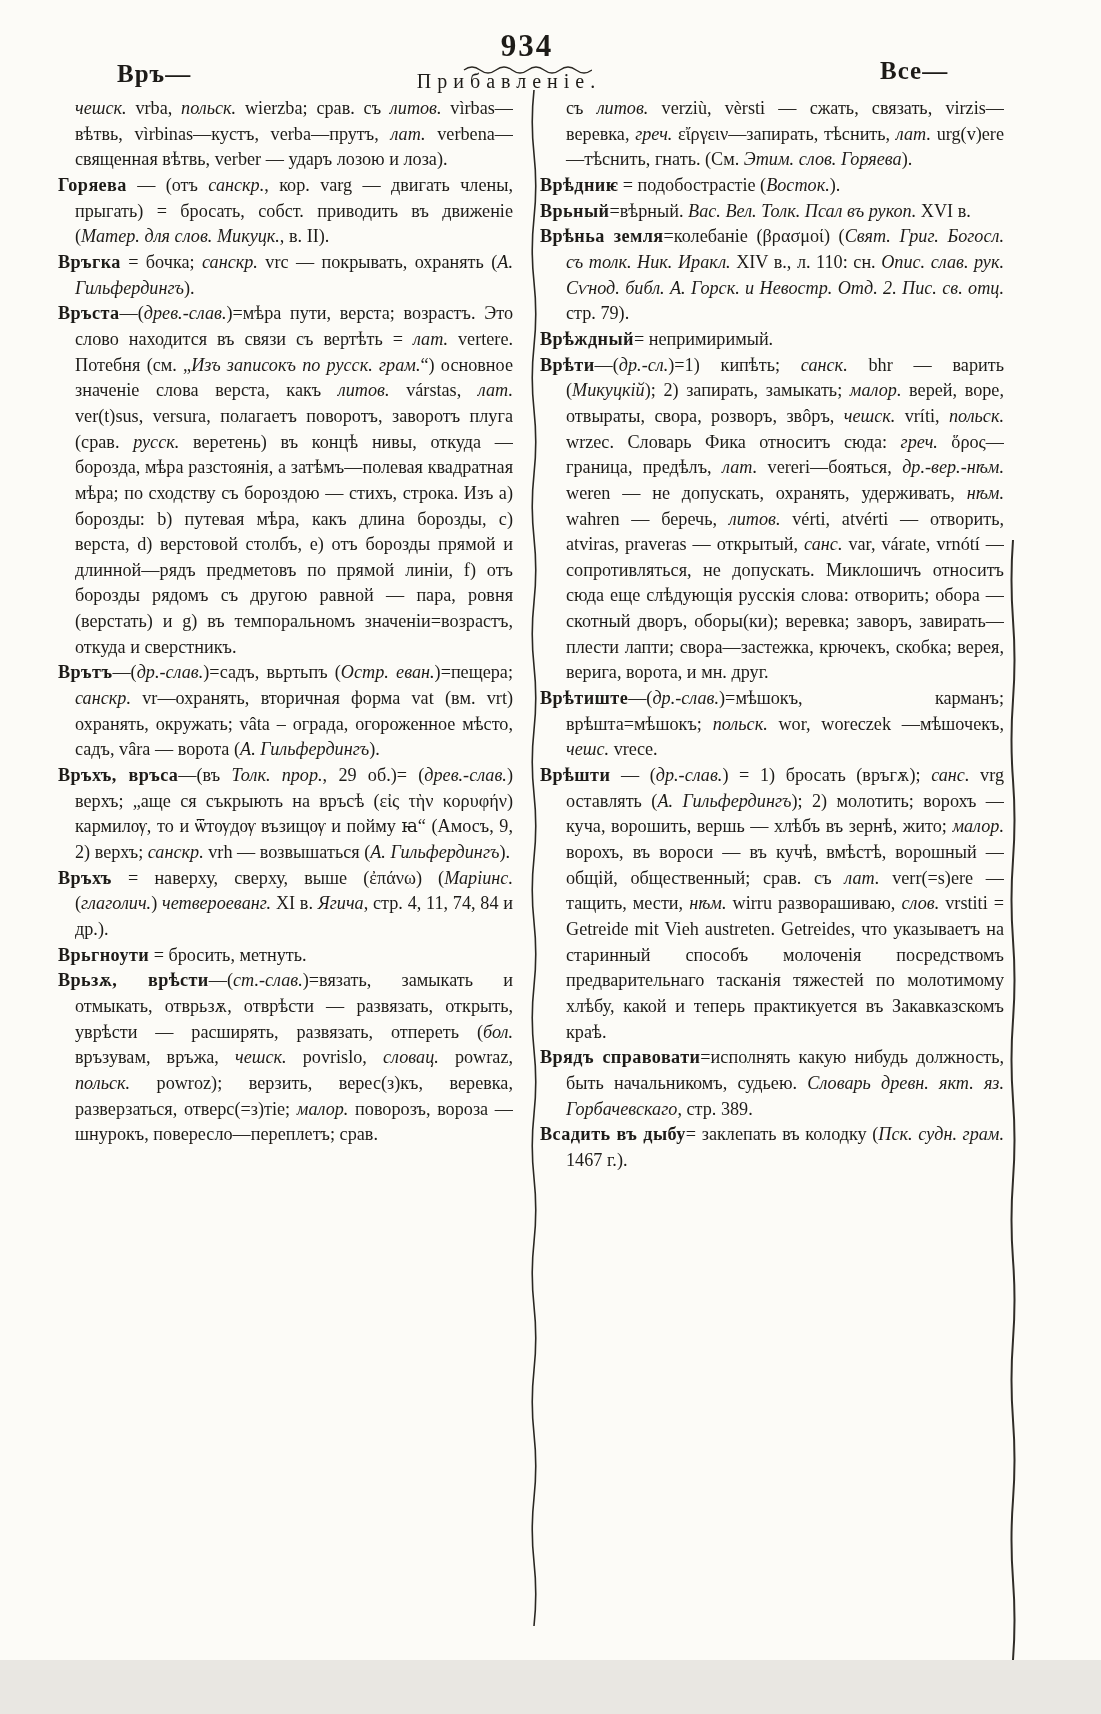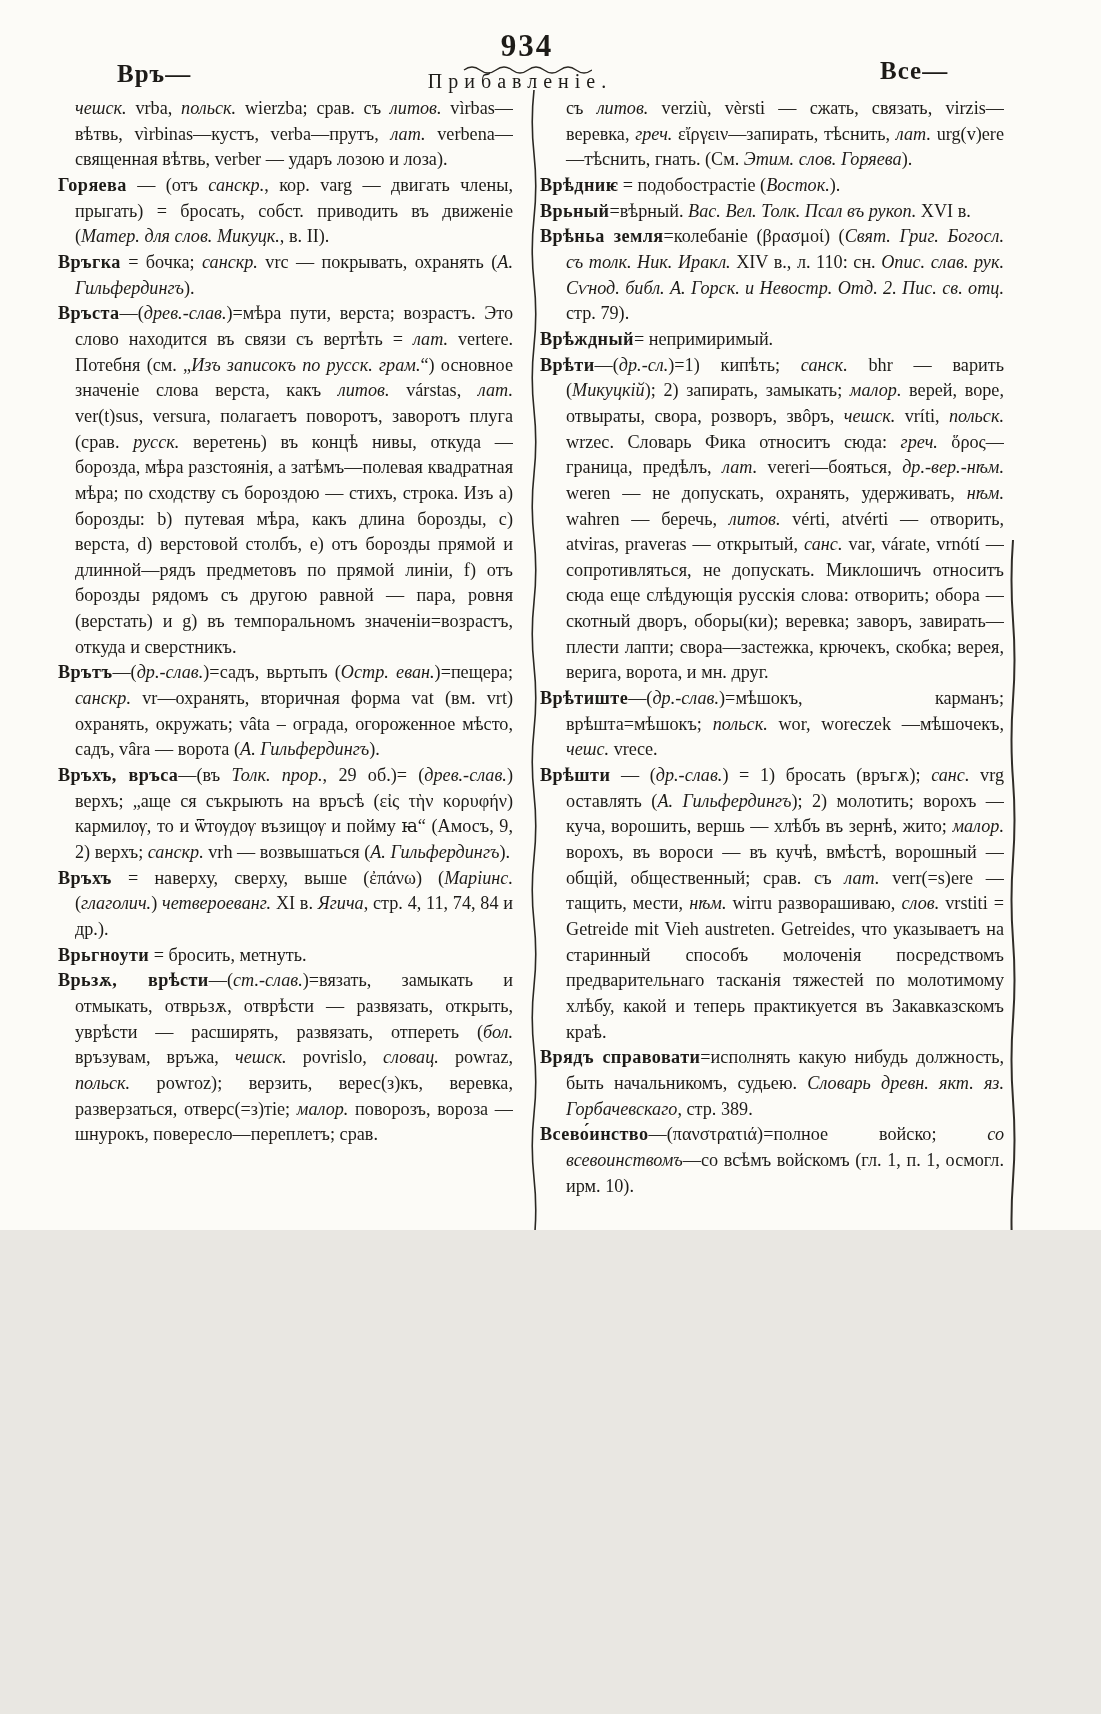--- a/index.html
+++ b/index.html
@@ -1,29 +1,29 @@
 <!DOCTYPE html>
 <html><head>
 <meta charset="utf-8">
 <style>
   html,body{margin:0;padding:0;}
   body{width:1101px;height:1714px;background:#e9e7e2;}
   .page{
-    position:relative;width:1101px;height:1230px;overflow:hidden;
+    position:relative;width:1101px;height:1660px;overflow:hidden;
     background:#fcfbf7;color:#1d1b18;
     font-family:"Liberation Serif","DejaVu Serif",serif;
   }
   
   .running-head{position:absolute;font-weight:bold;font-size:25px;letter-spacing:1px;}
   .running-head.left{left:117px;top:60px;}
   .running-head.right{left:880px;top:57px;text-align:center;}
   .page-number{position:absolute;top:28px;left:462px;width:130px;text-align:center;
     font-weight:bold;font-size:31px;letter-spacing:2px;}
   .page-number-underline{position:absolute;top:64px;left:462px;}
-  .section-title{position:absolute;top:70px;left:395px;width:250px;text-align:center;
+  .section-title{position:absolute;top:70px;left:384px;width:250px;text-align:center;
     font-size:20px;letter-spacing:6px;white-space:nowrap;}
   
   .col{position:absolute;top:96px;font-size:18.2px;line-height:25.65px;text-align:justify;overflow:hidden;}
   .col-left{left:58px;width:455px;height:1505px;}
   .col-right{left:540px;width:464px;height:1520px;}
   .entry{margin:0;text-indent:-17px;padding-left:17px;}
   .col-right .entry{text-indent:-26px;padding-left:26px;}
   .entry.cont{text-indent:0;}
   .hw{font-weight:bold;letter-spacing:0.4px;}
   
@@ -73,16 +73,16 @@
   <div class="col col-right">
     <p class="entry cont"><b class="hw"></b><span>съ <i>литов.</i> verziù, vèrsti — сжать, связать, virzis—веревка, <i>греч.</i> εἴργειν—запирать, тѣснить, <i>лат.</i> urg(v)ere—тѣснить, гнать. (См. <i>Этим. слов. Горяева</i>).</span></p>
     <p class="entry"><b class="hw">Врѣдниѥ</b><span> = подобострастіе (<i>Восток.</i>).</span></p>
     <p class="entry"><b class="hw">Врьный</b><span>=вѣрный. <i>Вас. Вел. Толк. Псал</i> <i>въ рукоп.</i> XVI в.</span></p>
     <p class="entry"><b class="hw">Врѣньа земля</b><span>=колебаніе (βρασμοί) (<i>Свят. Григ. Богосл. съ толк. Ник. Иракл.</i> XIV в., л. 110: сн. <i>Опис. слав. рук. Сѵнод. библ. А. Горск. и Невостр. Отд. 2. Пис. св. отц.</i> стр. 79).</span></p>
     <p class="entry"><b class="hw">Врѣждный</b><span>= непримиримый.</span></p>
     <p class="entry"><b class="hw">Врѣти</b><span>—(<i>др.-сл.</i>)=1) кипѣть; <i>санск.</i> bhr — варить (<i>Микуцкій</i>); 2) запирать, замыкать; <i>малор.</i> верей, воре, отвыраты, свора, розворъ, звôръ, <i>чешск.</i> vríti, <i>польск.</i> wrzec. Словарь Фика относитъ сюда: <i>греч.</i> ὅρος—граница, предѣлъ, <i>лат.</i> vereri—бояться, <i>др.-вер.-нѣм.</i> weren — не допускать, охранять, удерживать, <i>нѣм.</i> wahren — беречь, <i>литов.</i> vérti, atvérti — отворить, atviras, praveras — открытый, <i>санс.</i> var, várate, vrnótí — сопротивляться, не допускать. Миклошичъ относитъ сюда еще слѣдующія русскія слова: отворить; обора — скотный дворъ, оборы(ки); веревка; заворъ, завирать—плести лапти; свора—застежка, крючекъ, скобка; верея, верига, ворота, и мн. друг.</span></p>
     <p class="entry"><b class="hw">Врѣтиште</b><span>—(<i>др.-слав.</i>)=мѣшокъ, карманъ; врѣшта=мѣшокъ; <i>польск.</i> wor, woreczek —мѣшочекъ, <i>чешс.</i> vrece.</span></p>
     <p class="entry"><b class="hw">Врѣшти</b><span> — (<i>др.-слав.</i>) = 1) бросать (връгѫ); <i>санс.</i> vrg оставлять (<i>А. Гильфердингъ</i>); 2) молотить; ворохъ — куча, ворошить, вершь — хлѣбъ въ зернѣ, жито; <i>малор.</i> ворохъ, въ вороси — въ кучѣ, вмѣстѣ, ворошный — общій, общественный; срав. съ <i>лат.</i> verr(=s)ere —тащить, мести, <i>нѣм.</i> wirru разворашиваю, <i>слов.</i> vrstiti = Getreide mit Vieh austreten. Getreides, что указываетъ на старинный способъ молоченія посредствомъ предварительнаго тасканія тяжестей по молотимому хлѣбу, какой и теперь практикуется въ Закавказскомъ краѣ.</span></p>
     <p class="entry"><b class="hw">Врядъ справовати</b><span>=исполнять какую нибудь должность, быть начальникомъ, судьею. <i>Словарь древн. якт. яз. Горбачевскаго</i>, стр. 389.</span></p>
-    <p class="entry"><b class="hw">Всево́инство</b><span>—(πανστρατιά)=полное войско; <i>со всевоинствомъ</i>—со всѣмъ войскомъ (гл. 1, п. 1, осмогл. ирм. 10).</span></p>
+    <p class="entry"><b class="hw">Всадить въ дыбу</b><span>= заклепать въ колодку (<i>Пск. судн. грам.</i> 1467 г.).</span></p>
   </div>
 
 </div>
 
 </body></html>

